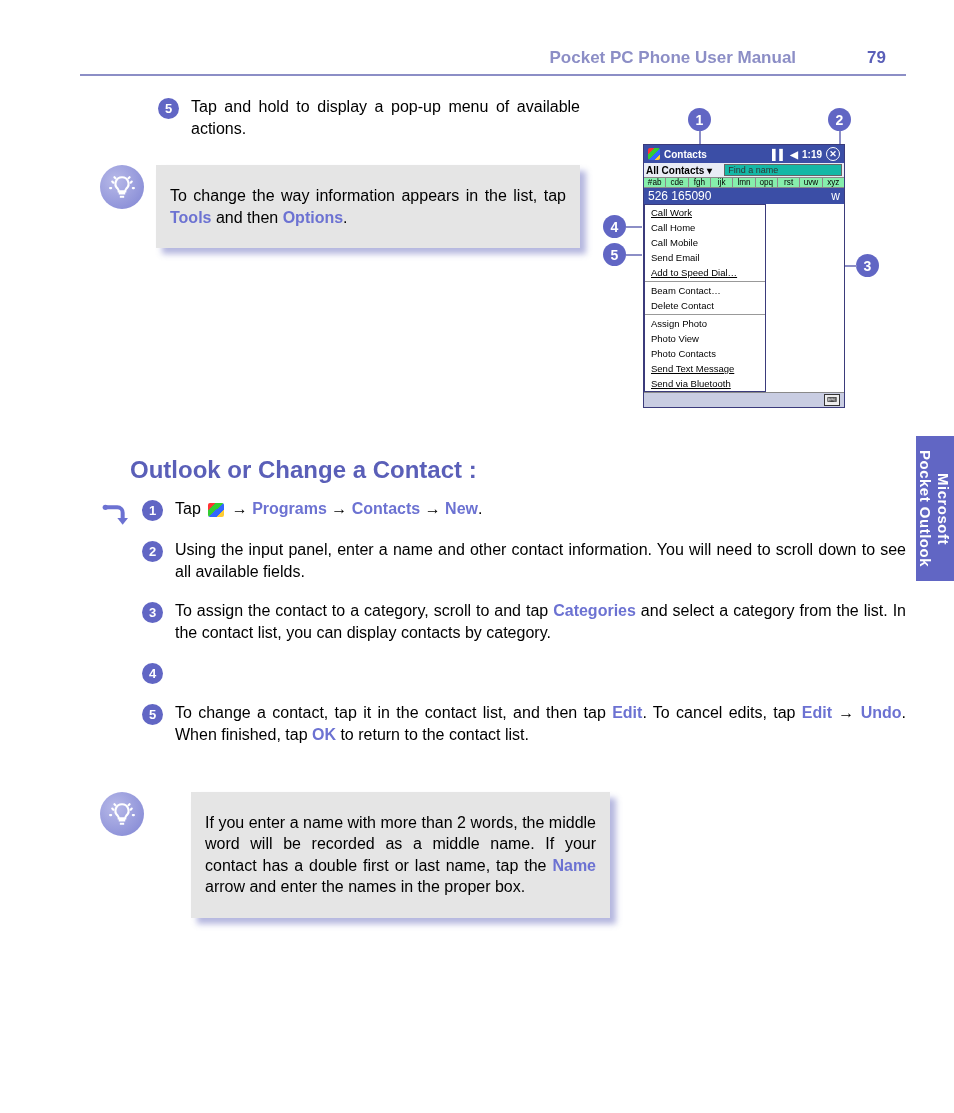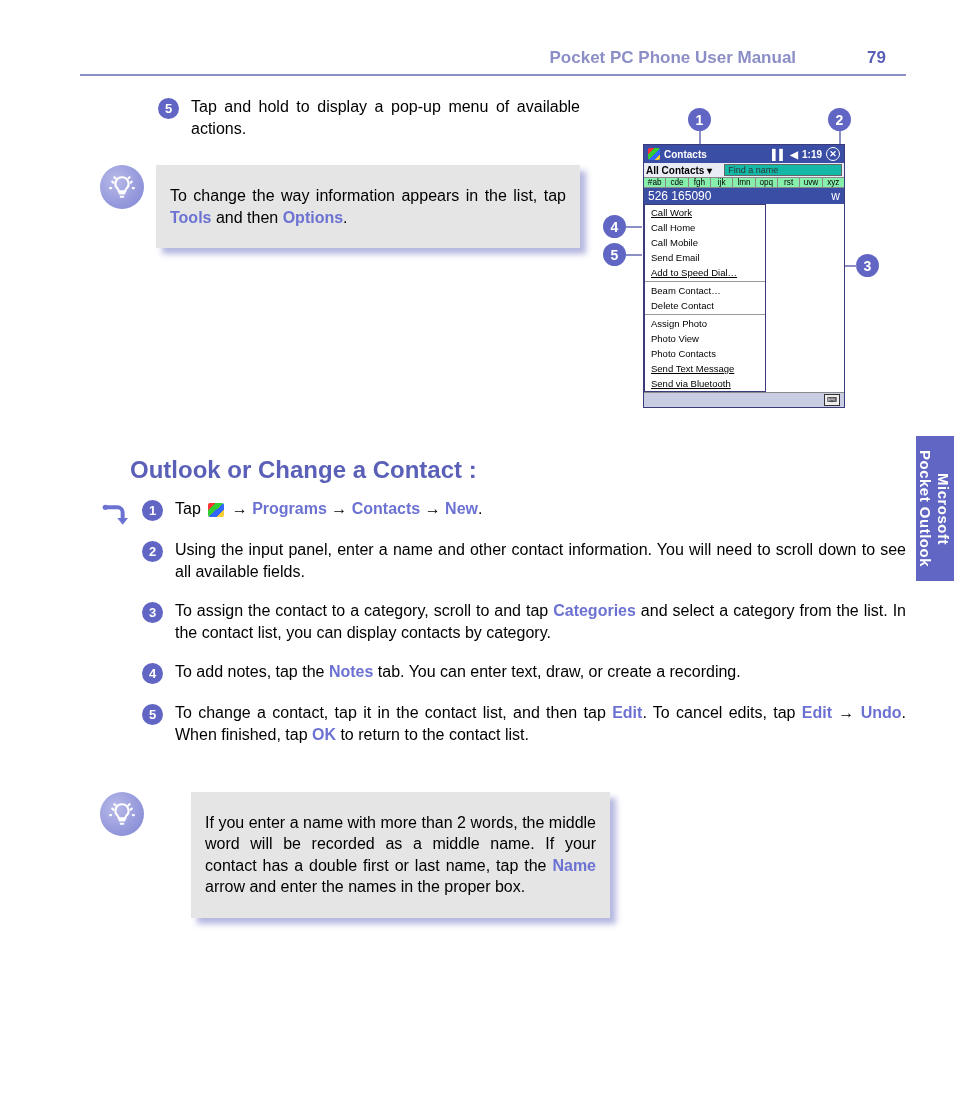--- a/index.html
+++ b/index.html
@@ -364,23 +364,20 @@
 
       <div class="step-row" style="margin-left:0;">
         <div class="num-badge">3</div>
         <div class="step-text">
           <span>To assign the contact to a category, scroll to and tap </span><span class="kw">Categories</span><span> and select a category from the list. In the contact list, you can display contacts by category.</span>
         </div>
       </div>
 
       <div class="step-row" style="margin-left:0;">
         <div class="num-badge">4</div>
-        <div class="step-text">
-          <span>To add notes, tap the </span><span class="kw">Notes</span><span> tab. You can enter text, draw, or create a recording.</span>
-        </div>
       </div>
 
       <div class="step-row" style="margin-left:0;">
         <div class="num-badge">5</div>
         <div class="step-text">
           <span>To change a contact, tap it in the contact list, and then tap </span><span class="kw">Edit</span><span>. To cancel edits, tap </span><span class="kw">Edit</span><span> → </span><span class="kw">Undo</span><span>. When finished, tap </span><span class="kw">OK</span><span> to return to the contact list.</span>
         </div>
       </div>
 
     </div>

